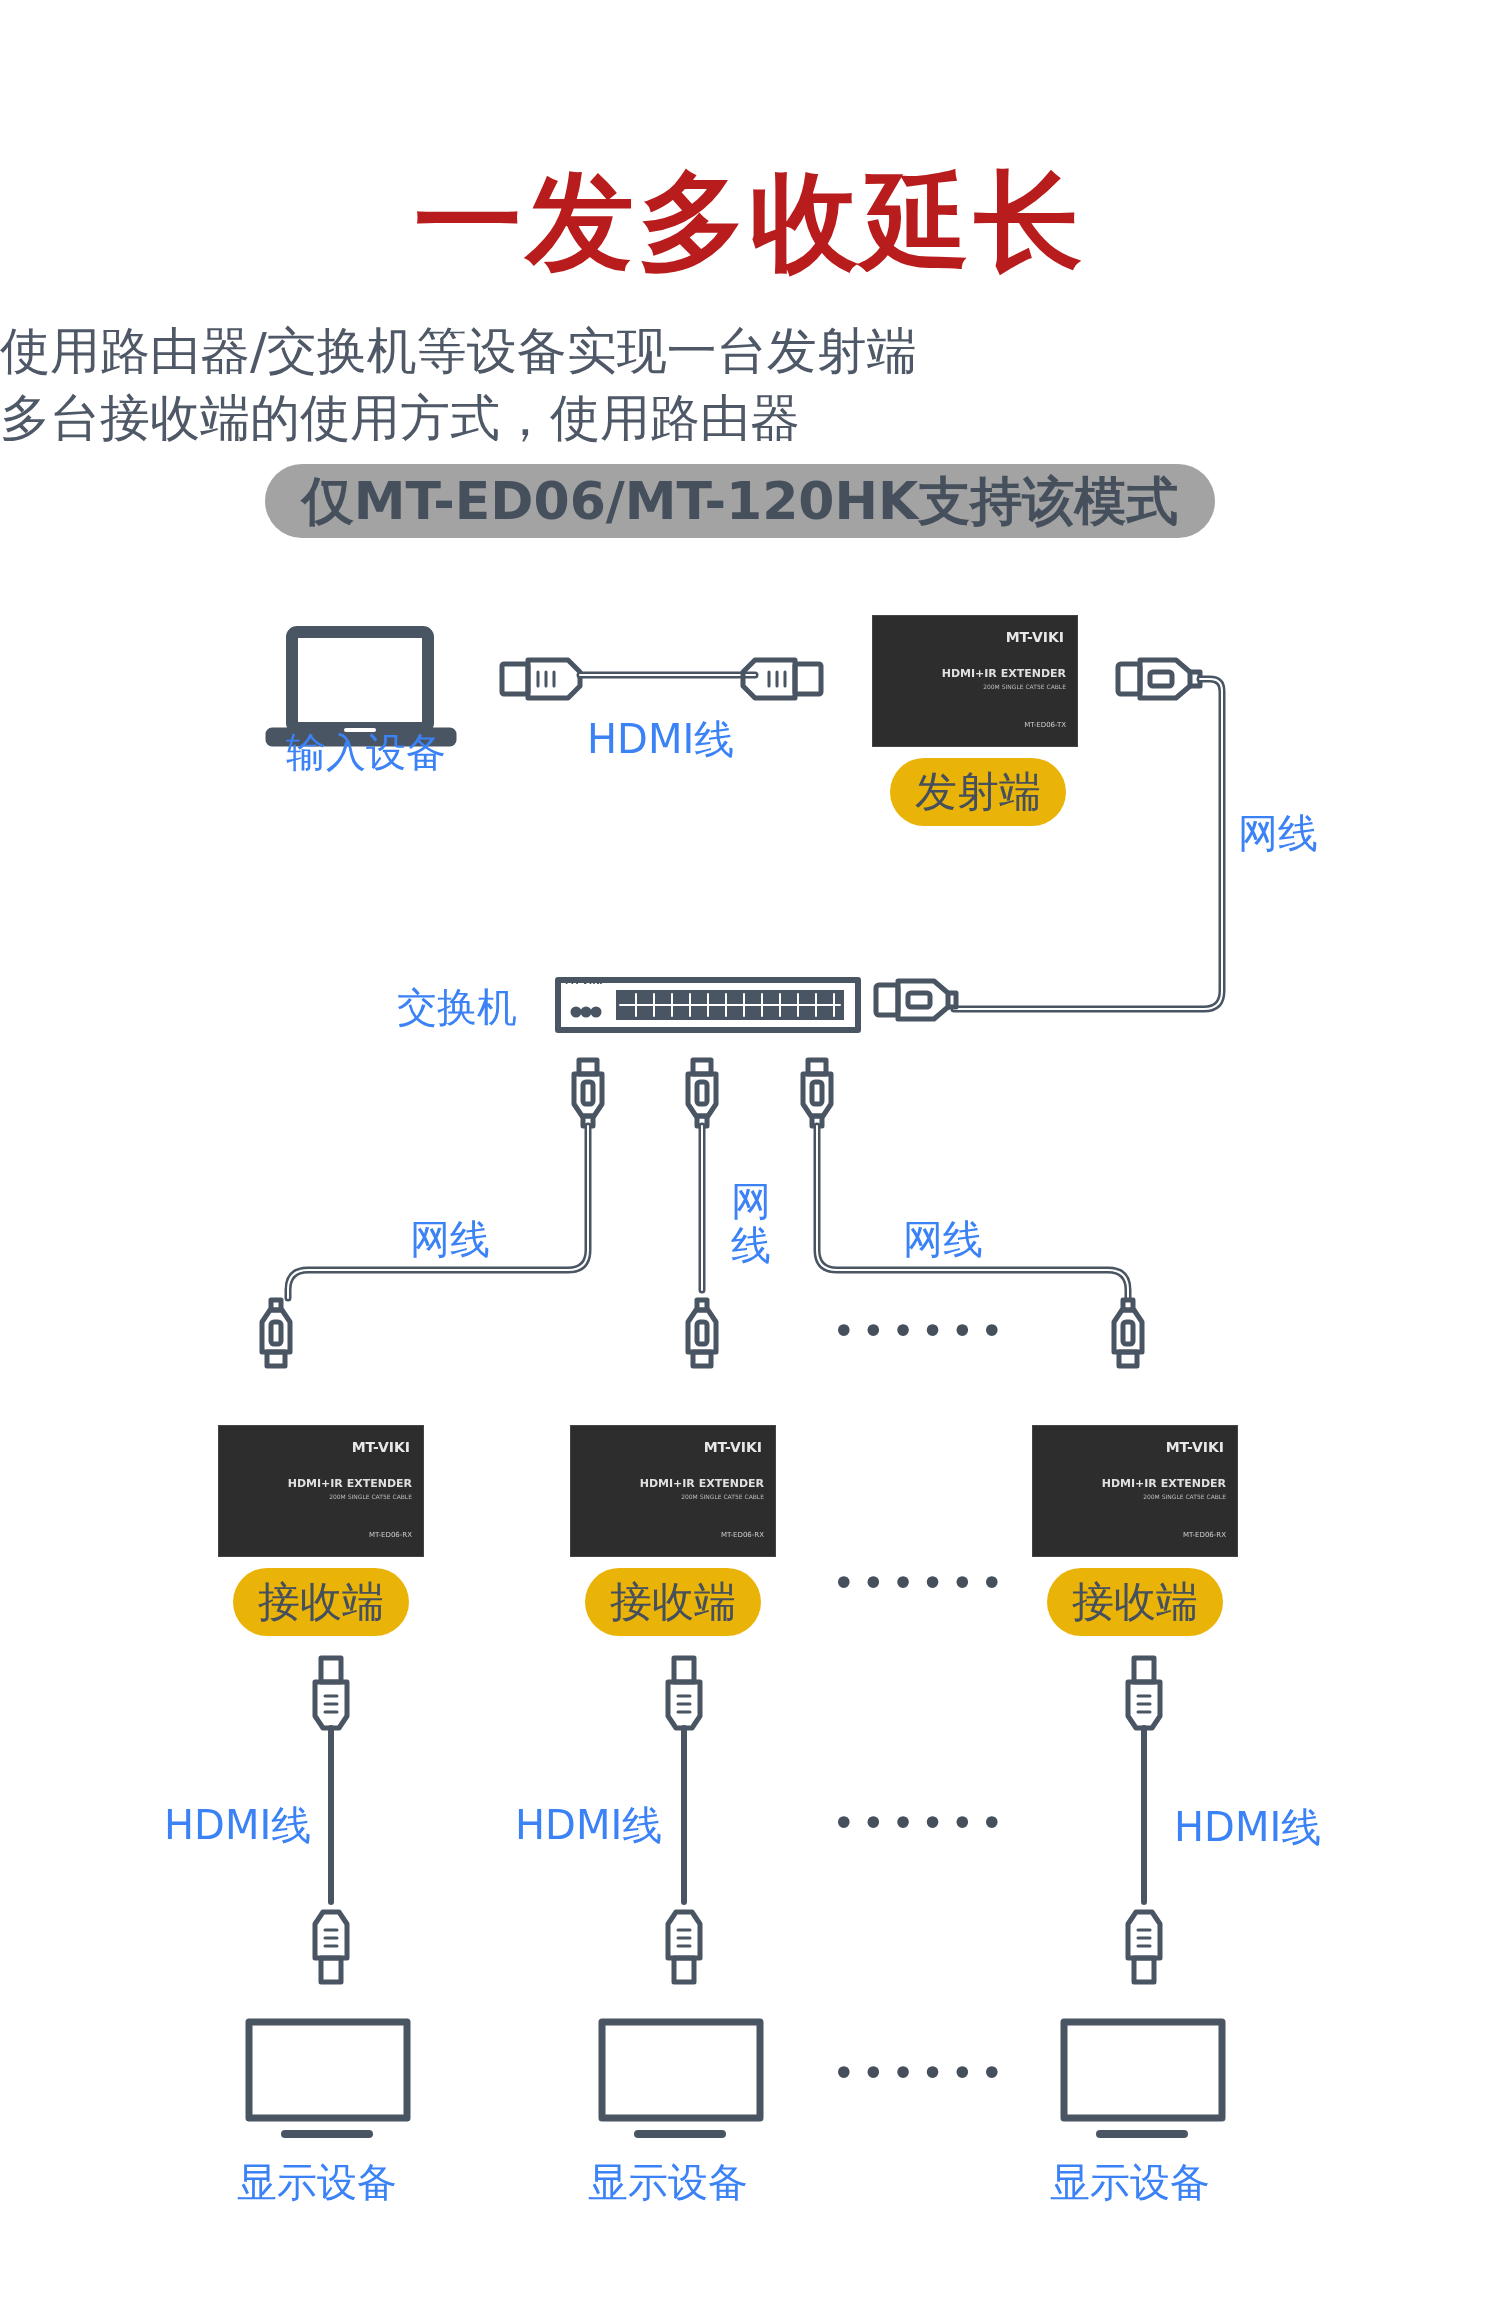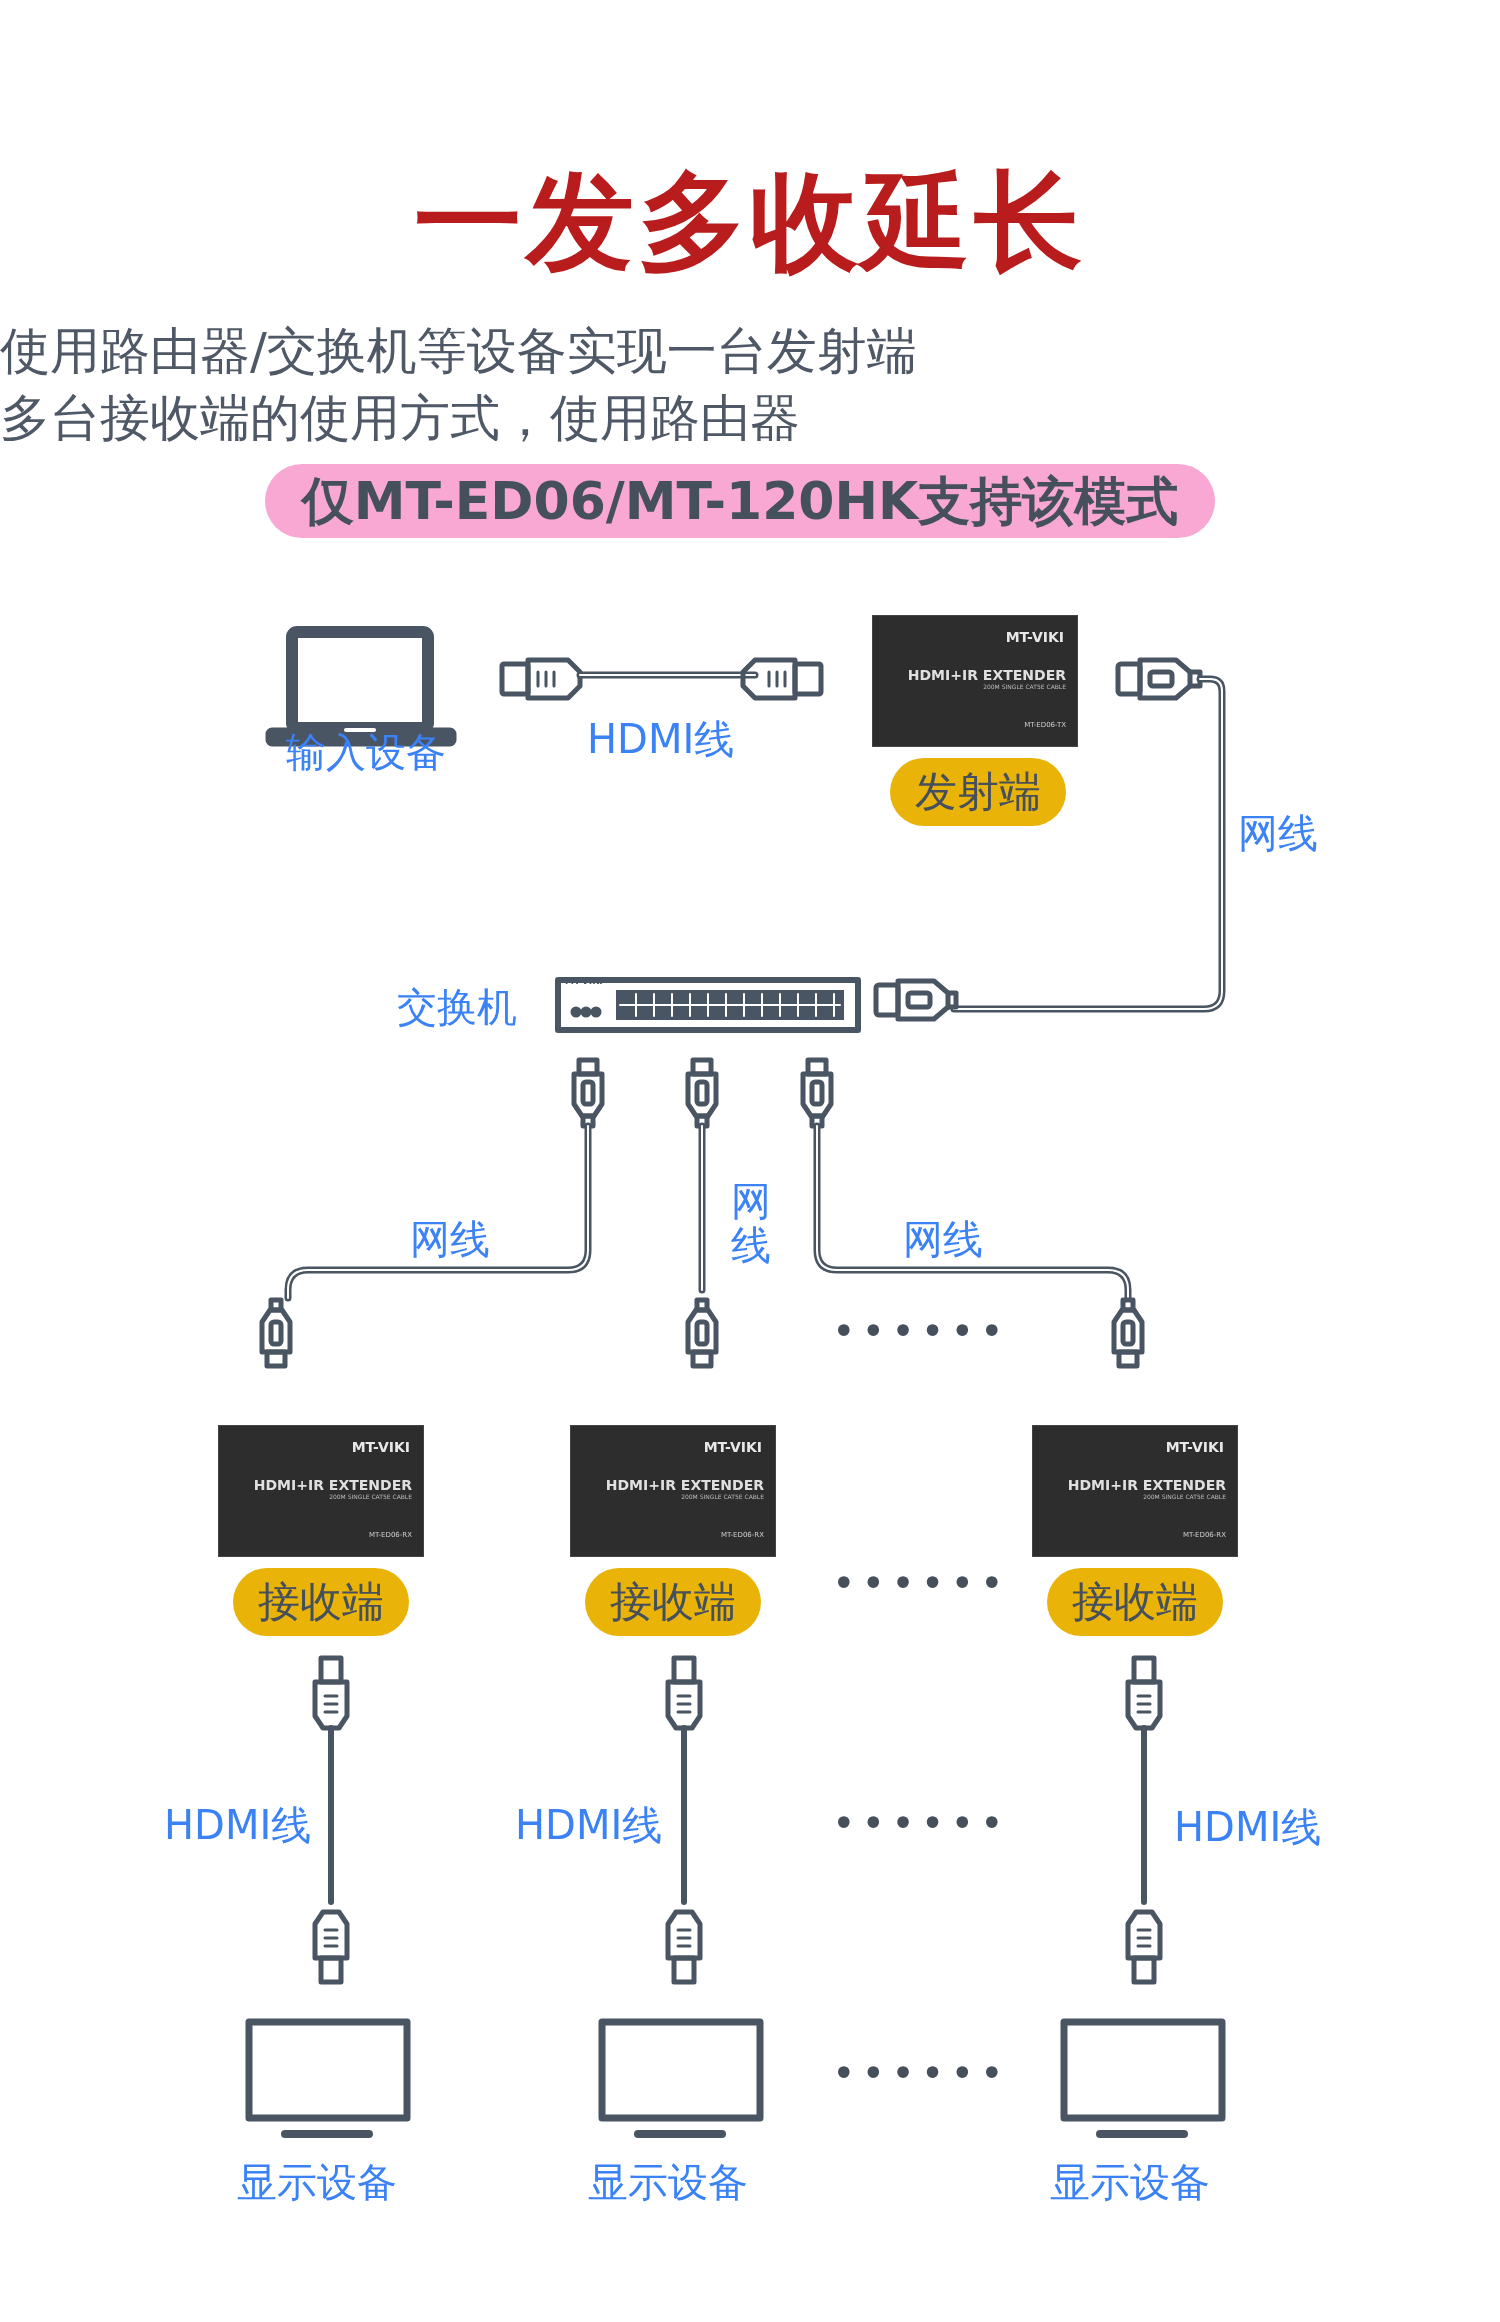--- a/index.html
+++ b/index.html
@@ -1,27 +1,27 @@
 <!DOCTYPE html>
 <html><head>
 <meta charset="utf-8">
 <style>
   html, body { margin:0; padding:0; background:#ffffff; }
   body { width:1500px; height:2322px; position:relative; overflow:hidden;
          font-family:"DejaVu Sans","Liberation Sans",sans-serif; color:#4a5563; }
   .abs { position:absolute; }
   .title { left:0; width:1500px; top:150px; text-align:center; font-size:108px; font-weight:bold; color:#b91c1c; letter-spacing:4px; }
   .sub { left:0; width:1500px; text-align:left; font-size:50px; color:#4f5866; }
-  .pill { left:265px; top:464px; width:950px; height:74px; border-radius:37px; background:#f9a8d4;
+  .pill { left:265px; top:464px; width:950px; height:74px; border-radius:37px; background:#a3a3a3;
           text-align:center; font-size:52px; font-weight:bold; line-height:74px; color:#46505c; }
   .label { font-size:40px; color:#3b82f6; white-space:nowrap; }
   .badge { background:#eab308; border-radius:34px; height:68px; line-height:68px; text-align:center; font-size:42px; color:#46505c; width:176px; }
   .device { background:#2d2d2d; width:206px; height:132px; box-shadow: inset 0 0 0 1px #444; }
   .device .brand { position:absolute; right:14px; top:14px; font-size:14px; font-weight:bold; color:#e8e8e8; }
-  .device .prod { position:absolute; right:12px; top:52px; font-size:14px; font-weight:bold; color:#e0e0e0; }
+  .device .prod { position:absolute; right:12px; top:52px; font-size:11px; font-weight:bold; color:#e0e0e0; }
   .device .spec { position:absolute; right:12px; top:68px; font-size:6px; color:#bdbdbd; }
   .device .model { position:absolute; right:12px; top:106px; font-size:7px; color:#cfcfcf;text-align:center; }
   .dots { font-size:40px; letter-spacing:6px; color:#46505c; }
   svg { position:absolute; left:0; top:0; }
 </style>
 </head>
 <body>
 
 <div class="abs title">一发多收延长</div>
 <div class="abs sub" style="top:318px;">使用路由器/交换机等设备实现一台发射端</div>

